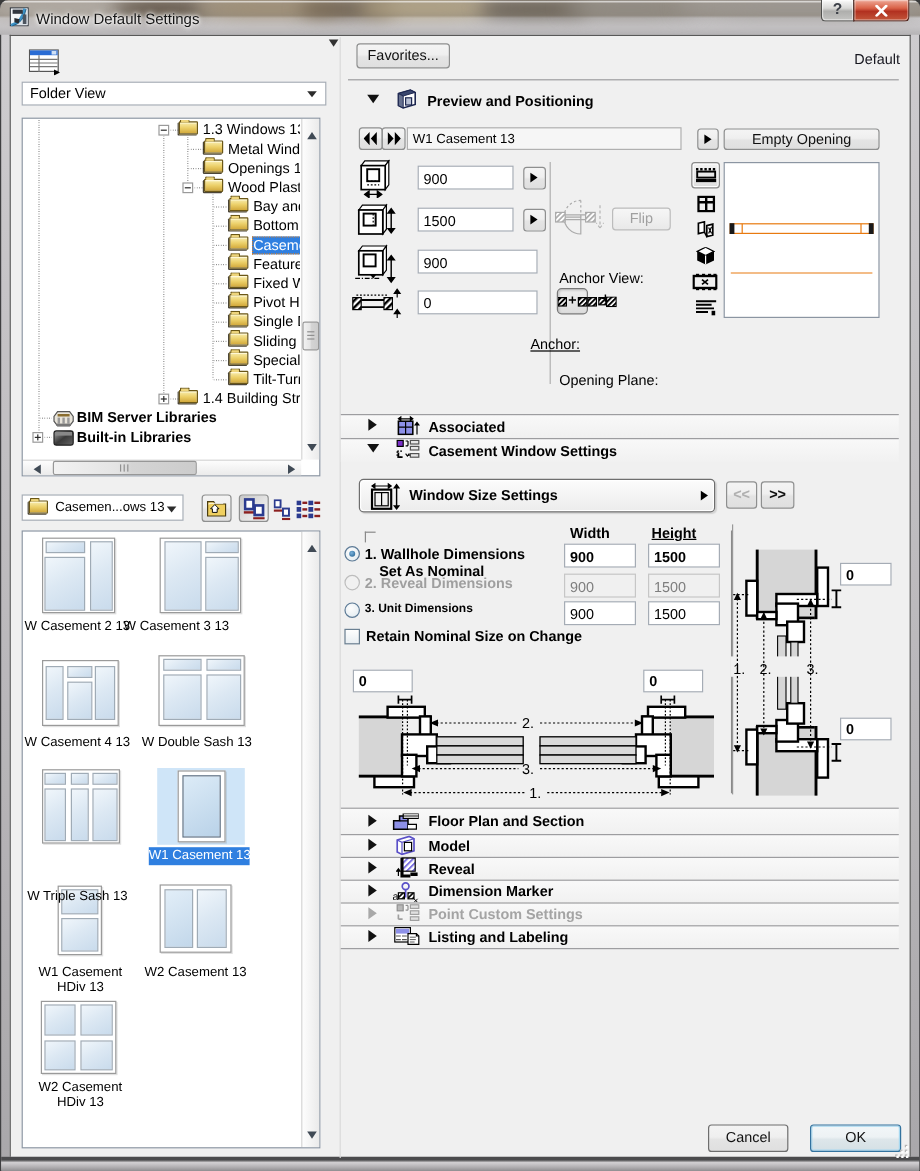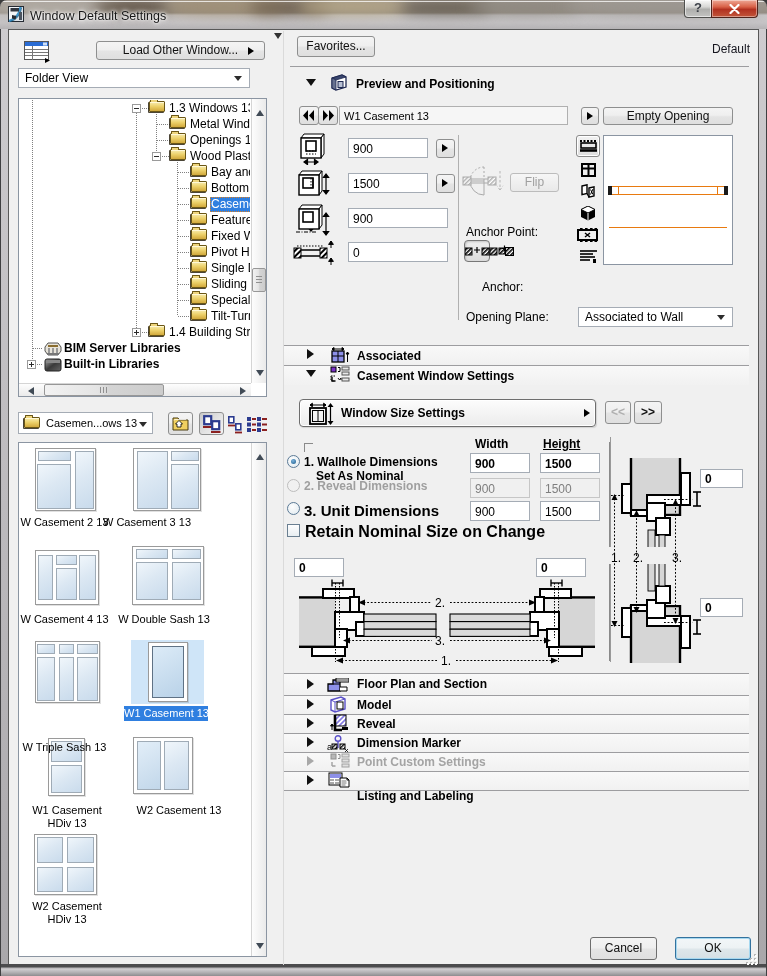--- a/index.html
+++ b/index.html
@@ -96,25 +96,22 @@
     <rect x="0.5" y="0.5" width="24" height="18" fill="#fff" stroke="#555"></rect>
     <rect x="1" y="1" width="23" height="4" fill="#2a6cd4"></rect>
     <rect x="19" y="1.5" width="4" height="3" fill="#cfe0f5"></rect>
     <line x1="1" y1="8.5" x2="24" y2="8.5" stroke="#777"></line>
     <line x1="1" y1="11.5" x2="24" y2="11.5" stroke="#777"></line>
     <line x1="1" y1="14.5" x2="24" y2="14.5" stroke="#777"></line>
     <line x1="8.5" y1="5" x2="8.5" y2="19" stroke="#777"></line>
     <path d="M21 17 l5 2.5 -5 2.5 z" fill="#000"></path>
   </svg>
 
-  <div class="btn" style="left:96px;top:41px;width:169px;height:19px;line-height:17px;font-size:12px;">Load Other Window...
-    <div class="abs" style="right:6px;top:5px;width:0;height:0;border:4px solid transparent;border-left:6px solid #000;"></div>
-  </div>
-
-  <div class="ddl" style="left:18px;top:68px;width:232px;height:20px;">Folder View<div class="dar"></div></div>
+
+  <div class="ddl" style="left:18px;top:68px;width:254px;height:20px;">Folder View<div class="dar"></div></div>
 
   <div class="abs" style="left:18px;top:98px;width:249px;height:299px;background:#fff;border:1px solid #8b95a2;overflow:hidden;">
     <div class="abs" id="tree" style="left:1px;top:1px;width:230px;height:282px;overflow:hidden;">
     <div class="dotv" style="left:12px;top:0;height:265px;"></div>
     <div class="dotv" style="left:116px;top:13px;height:219px;"></div>
     <div class="dotv" style="left:136px;top:14px;height:42px;"></div>
     <div class="dotv" style="left:157px;top:62px;height:154px;"></div>
     <div class="expander" style="left:112px;top:4px;"></div>
     <div class="doth" style="left:122px;top:8px;width:7px;"></div>
     <div class="fold" style="left:129px;top:1px;"></div>
@@ -286,21 +283,21 @@
       <div class="pane" style="left:17px;top:423px;width:26px;height:25px;"></div>
       <div class="pane" style="left:47px;top:423px;width:27px;height:25px;"></div>
       <div class="tlab" style="left:-6px;top:72px;width:101px;">W Casement 2 13</div>
       <div class="tlab" style="left:77px;top:72px;width:100px;">W Casement 3 13</div>
       <div class="tlab" style="left:-6px;top:169px;width:101px;">W Casement 4 13</div>
       <div class="tlab" style="left:91px;top:169px;width:106px;">W Double Sash 13</div>
       <div class="tlab" style="left:-6px;top:265px;width:101px;margin-top:32px;">W Triple Sash 13</div>
       <div class="abs" style="left:104px;top:262px;width:84px;height:15px;background:#2f7fe0;color:#fff;font-size:11px;text-align:center;line-height:15px;white-space:nowrap;">W1 Casement 13</div>
       <div class="tlab" style="left:-3px;top:360px;width:100px;">W1 Casement</div>
       <div class="tlab" style="left:-3px;top:373px;width:100px;">HDiv 13</div>
-      <div class="tlab" style="left:93px;top:360px;width:100px;margin-left:16px;">W2 Casement 13</div>
+      <div class="tlab" style="left:93px;top:360px;width:100px;">W2 Casement 13</div>
       <div class="tlab" style="left:-3px;top:456px;width:100px;">W2 Casement</div>
       <div class="tlab" style="left:-3px;top:469px;width:100px;">HDiv 13</div>
     </div>
     <div class="sb" style="left:232px;top:0;width:16px;height:513px;background:linear-gradient(90deg,#fdfdfd,#e9e9e9);border-left:1px solid #d5d5d5;"></div>
     <div class="arr" style="left:237px;top:7px;border:4px solid transparent;border-bottom:6px solid #404a55;"></div>
     <div class="arr" style="left:237px;top:500px;border:4px solid transparent;border-top:6px solid #404a55;"></div>
   </div>
 </div>
 
 <div id="rightpanel" class="abs" style="left:0;top:0;width:767px;height:976px;">
@@ -390,21 +387,21 @@
 <path d="M8 16 A14 14 0 0 1 22 2" stroke-dasharray="2,2"></path>
 <path d="M22 2 L22 16" stroke-dasharray="2,2"></path>
 <path d="M8 16 A14 14 0 0 0 22 30 L22 16 Z" fill="#f0f0f0"></path>
 <rect x="1" y="12" width="8" height="8" fill="url(#hf)"></rect>
 <rect x="26" y="12" width="8" height="8" fill="url(#hf)"></rect>
 <path d="M9 14 L26 14 M9 18 L26 18"></path>
 </g>
 <path d="M38 6 L38 24 M38 25 l-3 -4.2 M38 25 l3 -4.2" stroke="#b4b4b4" fill="none" stroke-dasharray="2.5,2"></path>
 </svg>
 <div class="abs" style="left:510px;top:173px;width:49px;height:19px;border:1px solid #bcbcbc;border-radius:3px;background:linear-gradient(180deg,#f6f6f6,#e9e9e9);color:#a0a0a0;font-size:12px;text-align:center;line-height:17px;">Flip</div>
-<div class="lbl" style="left:466px;top:225px;">Anchor Point:</div>
+<div class="lbl" style="left:466px;top:225px;">Anchor View:</div>
 <div class="abs" style="left:464px;top:240px;width:26px;height:22px;border:1px solid #777;border-radius:4px;background:linear-gradient(180deg,#efefef,#dcdcdc);box-shadow:inset 1px 1px 2px rgba(0,0,0,0.18);"></div>
 <svg class="abs" style="left:465px;top:245px" width="48" height="13" viewBox="0 0 48 13">
 <defs>
         <pattern id="ha" width="3" height="3" patternUnits="userSpaceOnUse" patternTransform="rotate(45)">
           <rect width="3" height="3" fill="#fff"></rect>
           <rect width="1.6" height="3" fill="#000"></rect>
         </pattern>
       </defs>
 <rect x="0" y="3" width="7" height="7" fill="url(#ha)" stroke="#000"></rect>
 <rect x="17" y="3" width="7" height="7" fill="url(#ha)" stroke="#000"></rect>
@@ -471,23 +468,22 @@
 <svg class="abs" style="left:604px;top:136px" width="128" height="128" viewBox="0 0 128 128">
 <g stroke="#e87a10" fill="none">
 <rect x="4.5" y="50.5" width="119" height="8"></rect>
 <line x1="14.5" y1="50.5" x2="14.5" y2="58.5"></line>
 <line x1="113.5" y1="50.5" x2="113.5" y2="58.5"></line>
 <line x1="5" y1="91.5" x2="123" y2="91.5"></line>
 </g>
 <rect x="4" y="50" width="4" height="9" fill="#1a1a1a"></rect>
 <rect x="120" y="50" width="4" height="9" fill="#1a1a1a"></rect>
 </svg>
-<div class="lbl" style="left:482px;top:280px;">Anchor:</div>
+<div class="lbl" style="left:442px;top:280px;text-decoration:underline;">Anchor:</div>
 <div class="lbl" style="left:466px;top:310px;">Opening Plane:</div>
-<div class="ddl" style="left:578px;top:307px;width:155px;height:20px;">Associated to Wall<div class="dar"></div></div>
 <div class="abs" style="left:284px;top:345px;width:465px;height:19px;background:linear-gradient(180deg,#f9f9f9,#f1f1f1);"></div>
 <div class="sep" style="left:284px;top:345px;width:465px;"></div>
 <div class="abs" style="left:307px;top:349px;width:0;height:0;border:5px solid transparent;border-left:7px solid #111;"></div>
 <svg class="abs" style="left:330px;top:346px" width="20" height="17" viewBox="0 0 20 17">
 <path d="M2 3 L14 3 M2 3 l2 -1.5 v3 Z M14 3 l-2 -1.5 v3 Z" stroke="#000" fill="#000"></path>
 <rect x="2" y="5" width="12" height="11" fill="#8d90e8" stroke="#000" stroke-width="1.3"></rect>
 <line x1="8" y1="5" x2="8" y2="16" stroke="#000"></line>
       <line x1="2" y1="10" x2="14" y2="10" stroke="#000"></line>
 <path d="M17.5 16 L17.5 6 M17.5 6 l-1.5 2 h3 Z" stroke="#000" fill="#000"></path>
 </svg>
@@ -527,25 +523,25 @@
 <div class="abs" style="left:287px;top:455px;width:13px;height:13px;border-radius:50%;border:1px solid #5c7a96;background:radial-gradient(circle at 40% 35%,#fdfdfd,#dfe9ef);"></div>
     <div class="abs" style="left:291px;top:459px;width:5px;height:5px;border-radius:50%;background:radial-gradient(circle at 40% 35%,#7ab2dc,#1a5a8a);"></div>
 <div class="hdrtxtb" style="left:304px;top:455px;font-weight:bold;font-size:12px;position:absolute;">1. Wallhole Dimensions</div>
 <div class="fld" style="left:470px;top:453px;width:60px;height:20px;padding-top:3px;font-weight:bold;">900</div>
 <div class="fld" style="left:540px;top:453px;width:60px;height:20px;padding-top:3px;font-weight:bold;">1500</div>
 <div class="abs" style="left:287px;top:479px;width:13px;height:13px;border-radius:50%;border:1px solid #bdbdbd;background:#f1f1f1;"></div>
 <div class="abs" style="left:304px;top:479px;font-weight:bold;font-size:12px;color:#9f9f9f;">2. Reveal Dimensions</div>
 <div class="fld" style="left:470px;top:478px;width:60px;height:20px;padding-top:3px;background:#f0f0f0;border-color:#c6c6c6;color:#7e7e7e;">900</div>
 <div class="fld" style="left:540px;top:478px;width:60px;height:20px;padding-top:3px;background:#f0f0f0;border-color:#c6c6c6;color:#7e7e7e;">1500</div>
 <div class="abs" style="left:287px;top:502px;width:13px;height:13px;border-radius:50%;border:1px solid #5c7a96;background:radial-gradient(circle at 40% 35%,#fdfdfd,#dfe9ef);"></div>
-<div class="abs" style="left:304px;top:502px;font-weight:bold;font-size:15px;">3. Unit Dimensions</div>
+<div class="abs" style="left:304px;top:502px;font-weight:bold;font-size:10px;">3. Unit Dimensions</div>
 <div class="fld" style="left:470px;top:501px;width:60px;height:20px;padding-top:3px;">900</div>
 <div class="fld" style="left:540px;top:501px;width:60px;height:20px;padding-top:3px;">1500</div>
 <div class="abs" style="left:287px;top:524px;width:13px;height:13px;border:1px solid #6a7f91;background:linear-gradient(180deg,#fefefe,#e8eef2);"></div>
-<div class="abs" style="left:305px;top:523px;font-weight:bold;font-size:16px;">Retain Nominal Size on Change</div>
+<div class="abs" style="left:305px;top:523px;font-weight:bold;font-size:12px;">Retain Nominal Size on Change</div>
 <div class="abs" style="left:610px;top:437px;width:1px;height:225px;background:#999;"></div>
 <svg class="abs" style="left:609px;top:437px" width="140" height="228" viewBox="0 0 140 228">
 <line x1="0.5" y1="5" x2="0.5" y2="224" stroke="#8a8a8a"></line>
 <g>
  <g id="vtop">
   <rect x="22" y="21" width="50" height="58" fill="#d6d6d6"></rect>
   <rect x="20.8" y="21" width="2.4" height="58" fill="#000"></rect>
   <rect x="69.8" y="21" width="2.4" height="58" fill="#000"></rect>
   <rect x="22" y="76.8" width="48" height="2.2" fill="#000"></rect>
   <g fill="#fff" stroke="#000" stroke-width="2">
@@ -719,21 +715,21 @@
 <div class="sep" style="left:284px;top:771px;width:465px;"></div>
 <div class="abs" style="left:307px;top:775px;width:0;height:0;border:5px solid transparent;border-left:7px solid #111;"></div>
 <svg class="abs" style="left:328px;top:771px" width="22" height="17" viewBox="0 0 22 17">
 <rect x="1" y="2" width="13" height="12" fill="#fff" stroke="#000"></rect>
 <rect x="2" y="3" width="11" height="4" fill="#8d90e8"></rect>
 <path d="M2 9 h4 M7 9 h4 M2 12 h4 M7 12 h4" stroke="#555"></path>
 <path d="M12 7 L19 7 21 9 21 16 12 16 Z" fill="#fff" stroke="#000"></path>
 <path d="M19 7 L19 9 21 9" fill="none" stroke="#000"></path>
 <path d="M13.5 10 h5 M13.5 12 h5 M13.5 14 h4" stroke="#555" stroke-width="0.8"></path>
 </svg>
-<div class="hdrtxt" style="left:357px;top:774px;margin-top:15px;">Listing and Labeling</div>
+<div class="hdrtxt" style="left:357px;top:774px;">Listing and Labeling</div>
 <div class="sep" style="left:284px;top:790px;width:465px;"></div>
 <div class="btn" style="left:590px;top:937px;width:67px;height:23px;line-height:21px;border-color:#6e6e6e;">Cancel</div>
 <div class="btn" style="left:675px;top:937px;width:76px;height:23px;line-height:21px;border-color:#33729e;box-shadow:inset 0 0 0 1px #a6d8f0;background:linear-gradient(180deg,#f2f6f8,#edf2f4 45%,#dde6ea 55%,#d5e0e5);">OK</div>
 <svg class="abs" style="left:745px;top:953px" width="13" height="13" viewBox="0 0 13 13">
 <g fill="#b5b5b5">
 <rect x="9" y="1" width="2" height="2"></rect>
         <rect x="9" y="5" width="2" height="2"></rect>
         <rect x="9" y="9" width="2" height="2"></rect>
 <rect x="5" y="5" width="2" height="2"></rect>
         <rect x="5" y="9" width="2" height="2"></rect>

